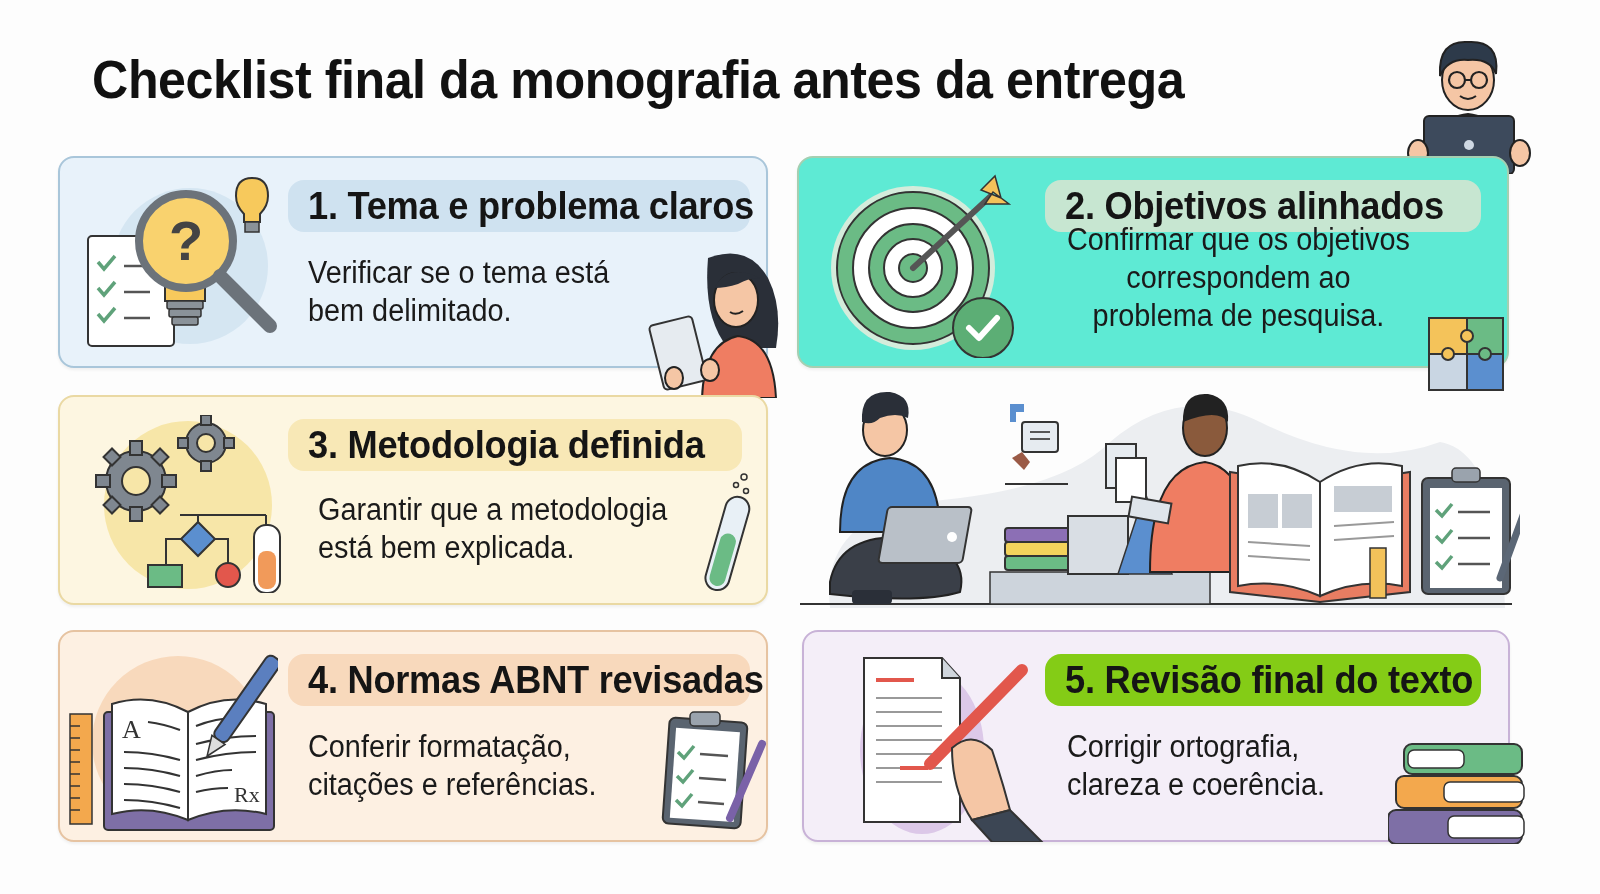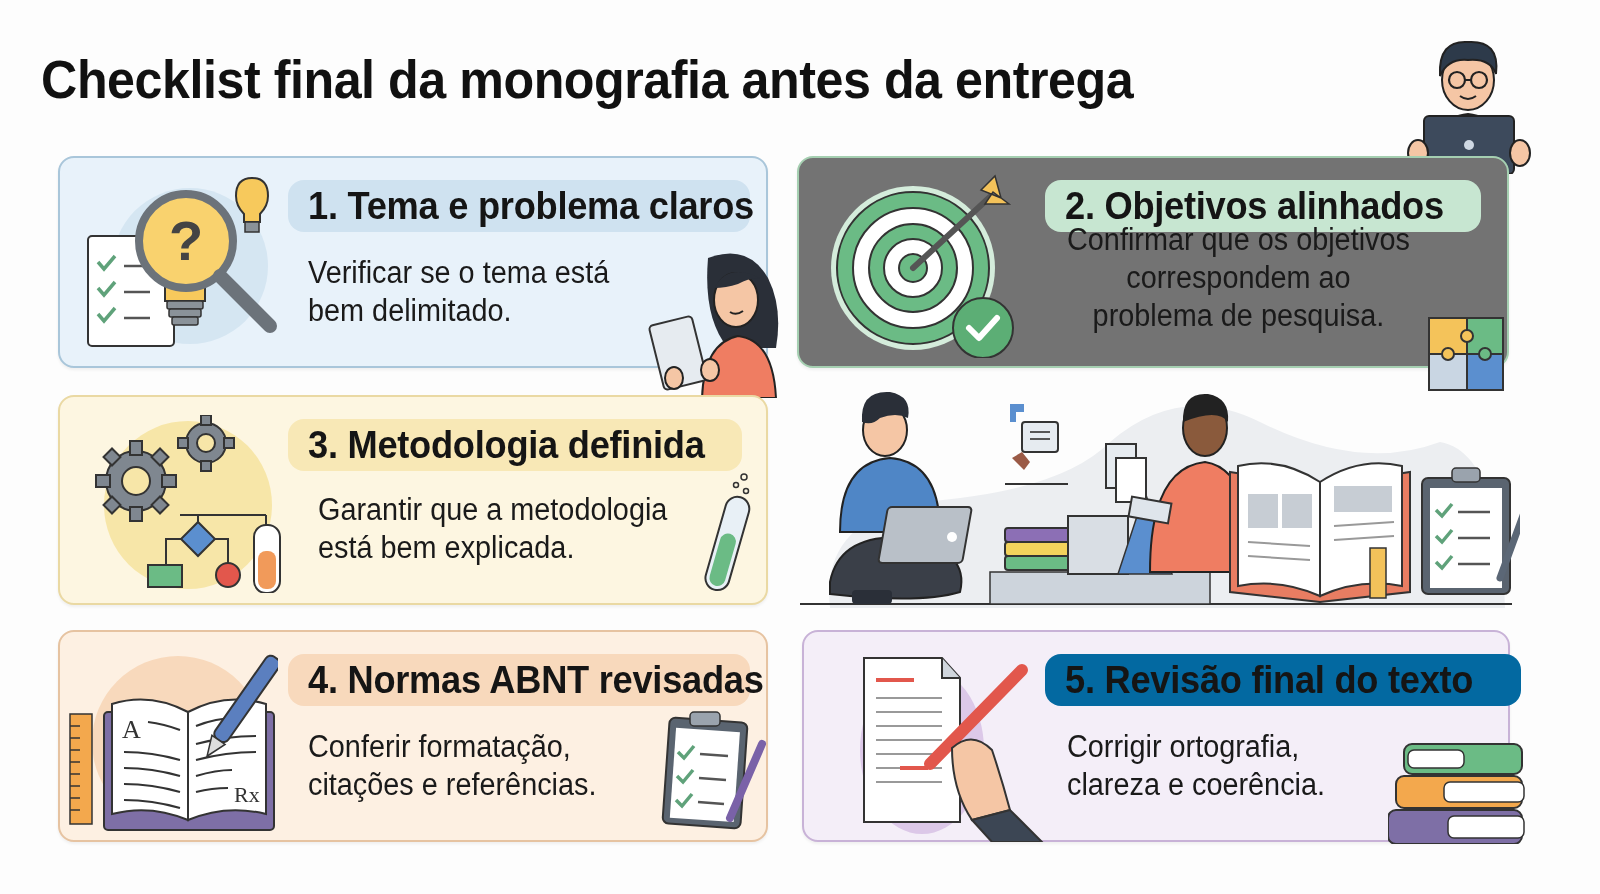--- a/index.html
+++ b/index.html
@@ -1,45 +1,45 @@
 <!DOCTYPE html>
 <html><head>
 <meta charset="utf-8">
 <style>
   * { box-sizing: border-box; margin: 0; padding: 0; }
   html, body { width: 1600px; height: 894px; background: #fdfdfd; overflow: hidden; }
   body { font-family: "Liberation Sans", "DejaVu Sans", sans-serif; color: #1a1a1a; position: relative; }
 
   .title {
-    position: absolute; left: 0; top: 48px; width: 1276px; 
+    position: absolute; left: 0; top: 48px; width: 1276px; text-align: center;
     font-size: 54px; font-weight: 700; letter-spacing: -0.5px; color: #111;
     font-family: "Liberation Sans", sans-serif;
   }
   .title span { display: inline-block; transform: scaleX(0.93); }
 
   .card {
     position: absolute; border-radius: 16px; border: 2.5px solid;
     box-shadow: 0 2px 3px rgba(0,0,0,0.06);
   }
   .card.c1 { left: 58px; top: 156px; width: 710px; height: 212px; background: #e8f2fa; border-color: #a9c6da; }
-  .card.c2 { left: 797px; top: 156px; width: 712px; height: 212px; background: #737373; border-color: #a5cfb1; }
+  .card.c2 { left: 797px; top: 156px; width: 712px; height: 212px; background: #5eead4; border-color: #a5cfb1; }
   .card.c3 { left: 58px; top: 395px; width: 710px; height: 210px; background: #fdf6e1; border-color: #ead9a3; }
   .card.c4 { left: 58px; top: 630px; width: 710px; height: 212px; background: #fdf0e2; border-color: #e6c3a1; }
   .card.c5 { left: 802px; top: 630px; width: 708px; height: 212px; background: #f4eef8; border-color: #c8b2d7; }
 
   .pill {
     position: absolute; border-radius: 16px; height: 52px;
     display: flex; align-items: center; padding-left: 20px;
     font-size: 39px; font-weight: 700; color: #151515; letter-spacing: -0.3px;
   }
   .c1 .pill { left: 228px; top: 22px; width: 462px; background: #cfe2f0; }
   .c2 .pill { left: 246px; top: 22px; width: 436px; background: #c7e6d1; }
   .c3 .pill { left: 228px; top: 22px; width: 454px; background: #f8e8b6; }
   .c4 .pill { left: 228px; top: 22px; width: 462px; background: #f8d9bc; }
-  .c5 .pill { left: 241px; top: 22px; width: 476px; background: #0369a1; }
+  .c5 .pill { left: 241px; top: 22px; width: 436px; background: #84cc16; }
   .pill span { display: inline-block; transform: scaleX(0.93); transform-origin: left center; white-space: nowrap; }
 
   .desc {
     position: absolute; font-size: 31px; line-height: 38px; color: #1a1a1a; white-space: nowrap;
   }
   .desc span { display: block; transform: scaleX(0.93); transform-origin: left center; }
   .c1 .desc { left: 248px; top: 96px; }
   .c2 .desc { left: 268px; top: 63px; text-align: center; }
   .c3 .desc { left: 248px; top: 94px; margin-left: 10px; }
   .c4 .desc { left: 248px; top: 96px; }

